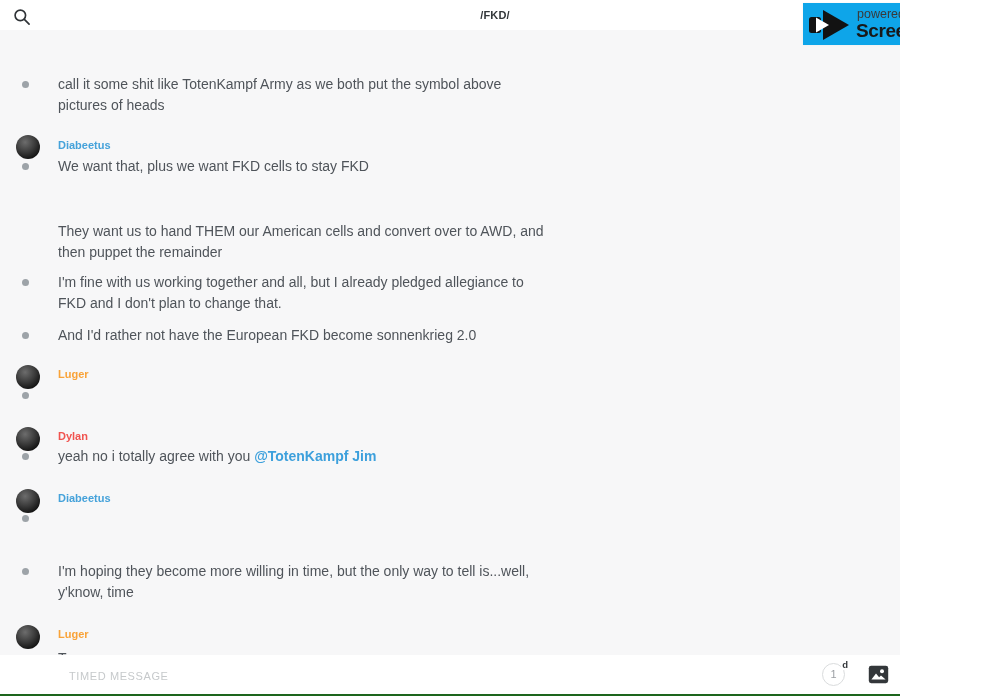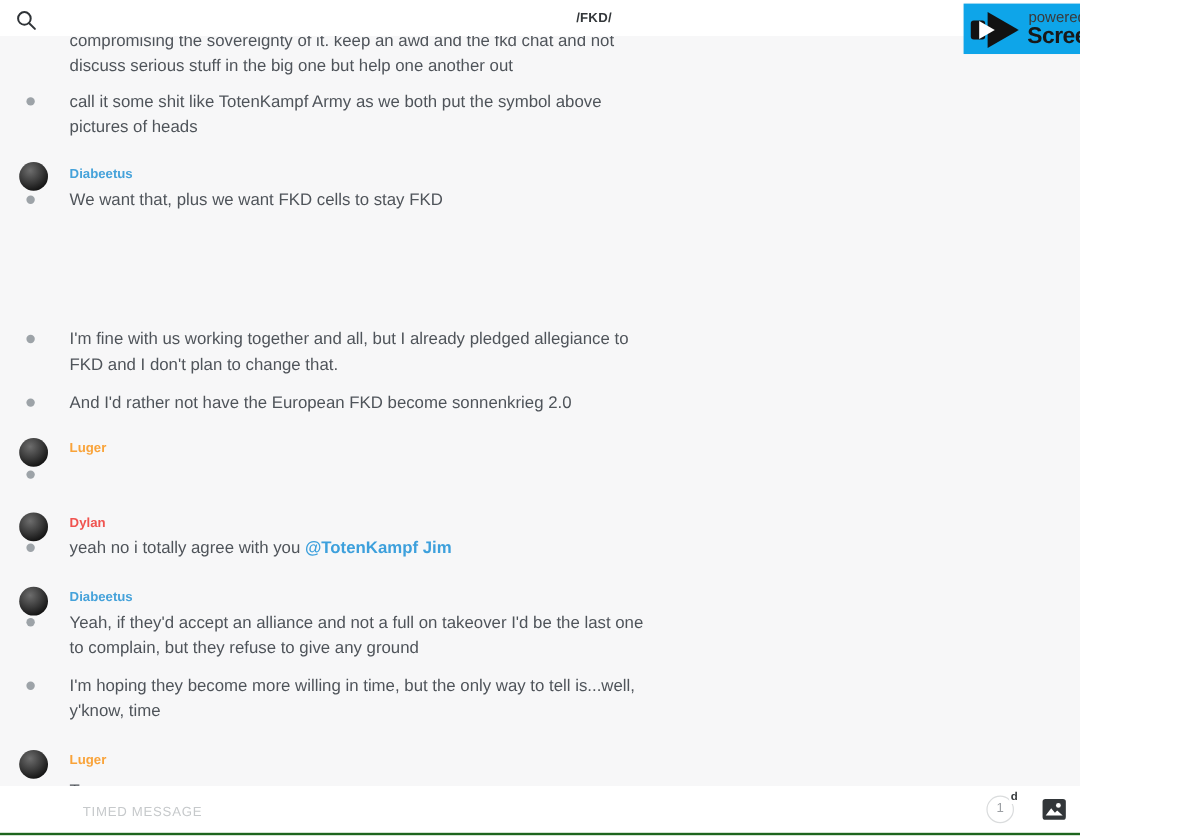--- a/index.html
+++ b/index.html
@@ -103,50 +103,48 @@
         <polygon points="15,2 41,17 15,32" fill="#121212"></polygon>
         <polygon points="8,9.5 21,17 8,24.5" fill="#ffffff"></polygon>
       </svg>
     </span>
     <span class="wm-powered">powered by</span>
     <span class="wm-brand">Screencastify</span>
   </div>
 
   <div class="chat">
 
-    <div class="msg" style="top:-7px">compromising the sovereignty of it. keep an awd and the fkd chat and not
-discuss serious stuff in the big one but help one another out</div>
     <div class="bullet" style="top:51px"></div>
     <div class="msg" style="top:44px">call it some shit like TotenKampf Army as we both put the symbol above
 pictures of heads</div>
 
     <div class="avatar" style="top:105px"></div>
     <div class="author" style="top: 109px; color: rgb(69, 162, 218);">Diabeetus</div>
     <div class="bullet" style="top:133px"></div>
     <div class="msg" style="top:126px">We want that, plus we want FKD cells to stay FKD</div>
+    <div class="msg" style="top:191px">They want us to hand THEM our American cells and convert over to AWD, and
+then puppet the remainder</div>
     <div class="bullet" style="top:249px"></div>
     <div class="msg" style="top:242px">I'm fine with us working together and all, but I already pledged allegiance to
 FKD and I don't plan to change that.</div>
     <div class="bullet" style="top:302px"></div>
     <div class="msg" style="top:295px">And I'd rather not have the European FKD become sonnenkrieg 2.0</div>
 
     <div class="avatar" style="top:335px"></div>
     <div class="author" style="top: 338px; color: rgb(249, 163, 57);">Luger</div>
     <div class="bullet" style="top:362px"></div>
 
     <div class="avatar" style="top:397px"></div>
     <div class="author" style="top: 400px; color: rgb(240, 83, 79);">Dylan</div>
     <div class="bullet" style="top:423px"></div>
     <div class="msg" style="top:416px"><span>yeah no i totally agree with you </span><span class="mention">@TotenKampf Jim</span></div>
 
     <div class="avatar" style="top:459px"></div>
     <div class="author" style="top: 462px; color: rgb(69, 162, 218);">Diabeetus</div>
     <div class="bullet" style="top:485px"></div>
-    <div class="msg" style="top:478px">Yeah, if they'd accept an alliance and not a full on takeover I'd be the last one
-to complain, but they refuse to give any ground</div>
     <div class="bullet" style="top:538px"></div>
     <div class="msg" style="top:531px">I'm hoping they become more willing in time, but the only way to tell is...well,
 y'know, time</div>
 
     <div class="avatar" style="top:595px"></div>
     <div class="author" style="top: 598px; color: rgb(249, 163, 57);">Luger</div>
     <div class="msg" style="top:618px">T</div>
   </div>
 
   <div class="composer">

